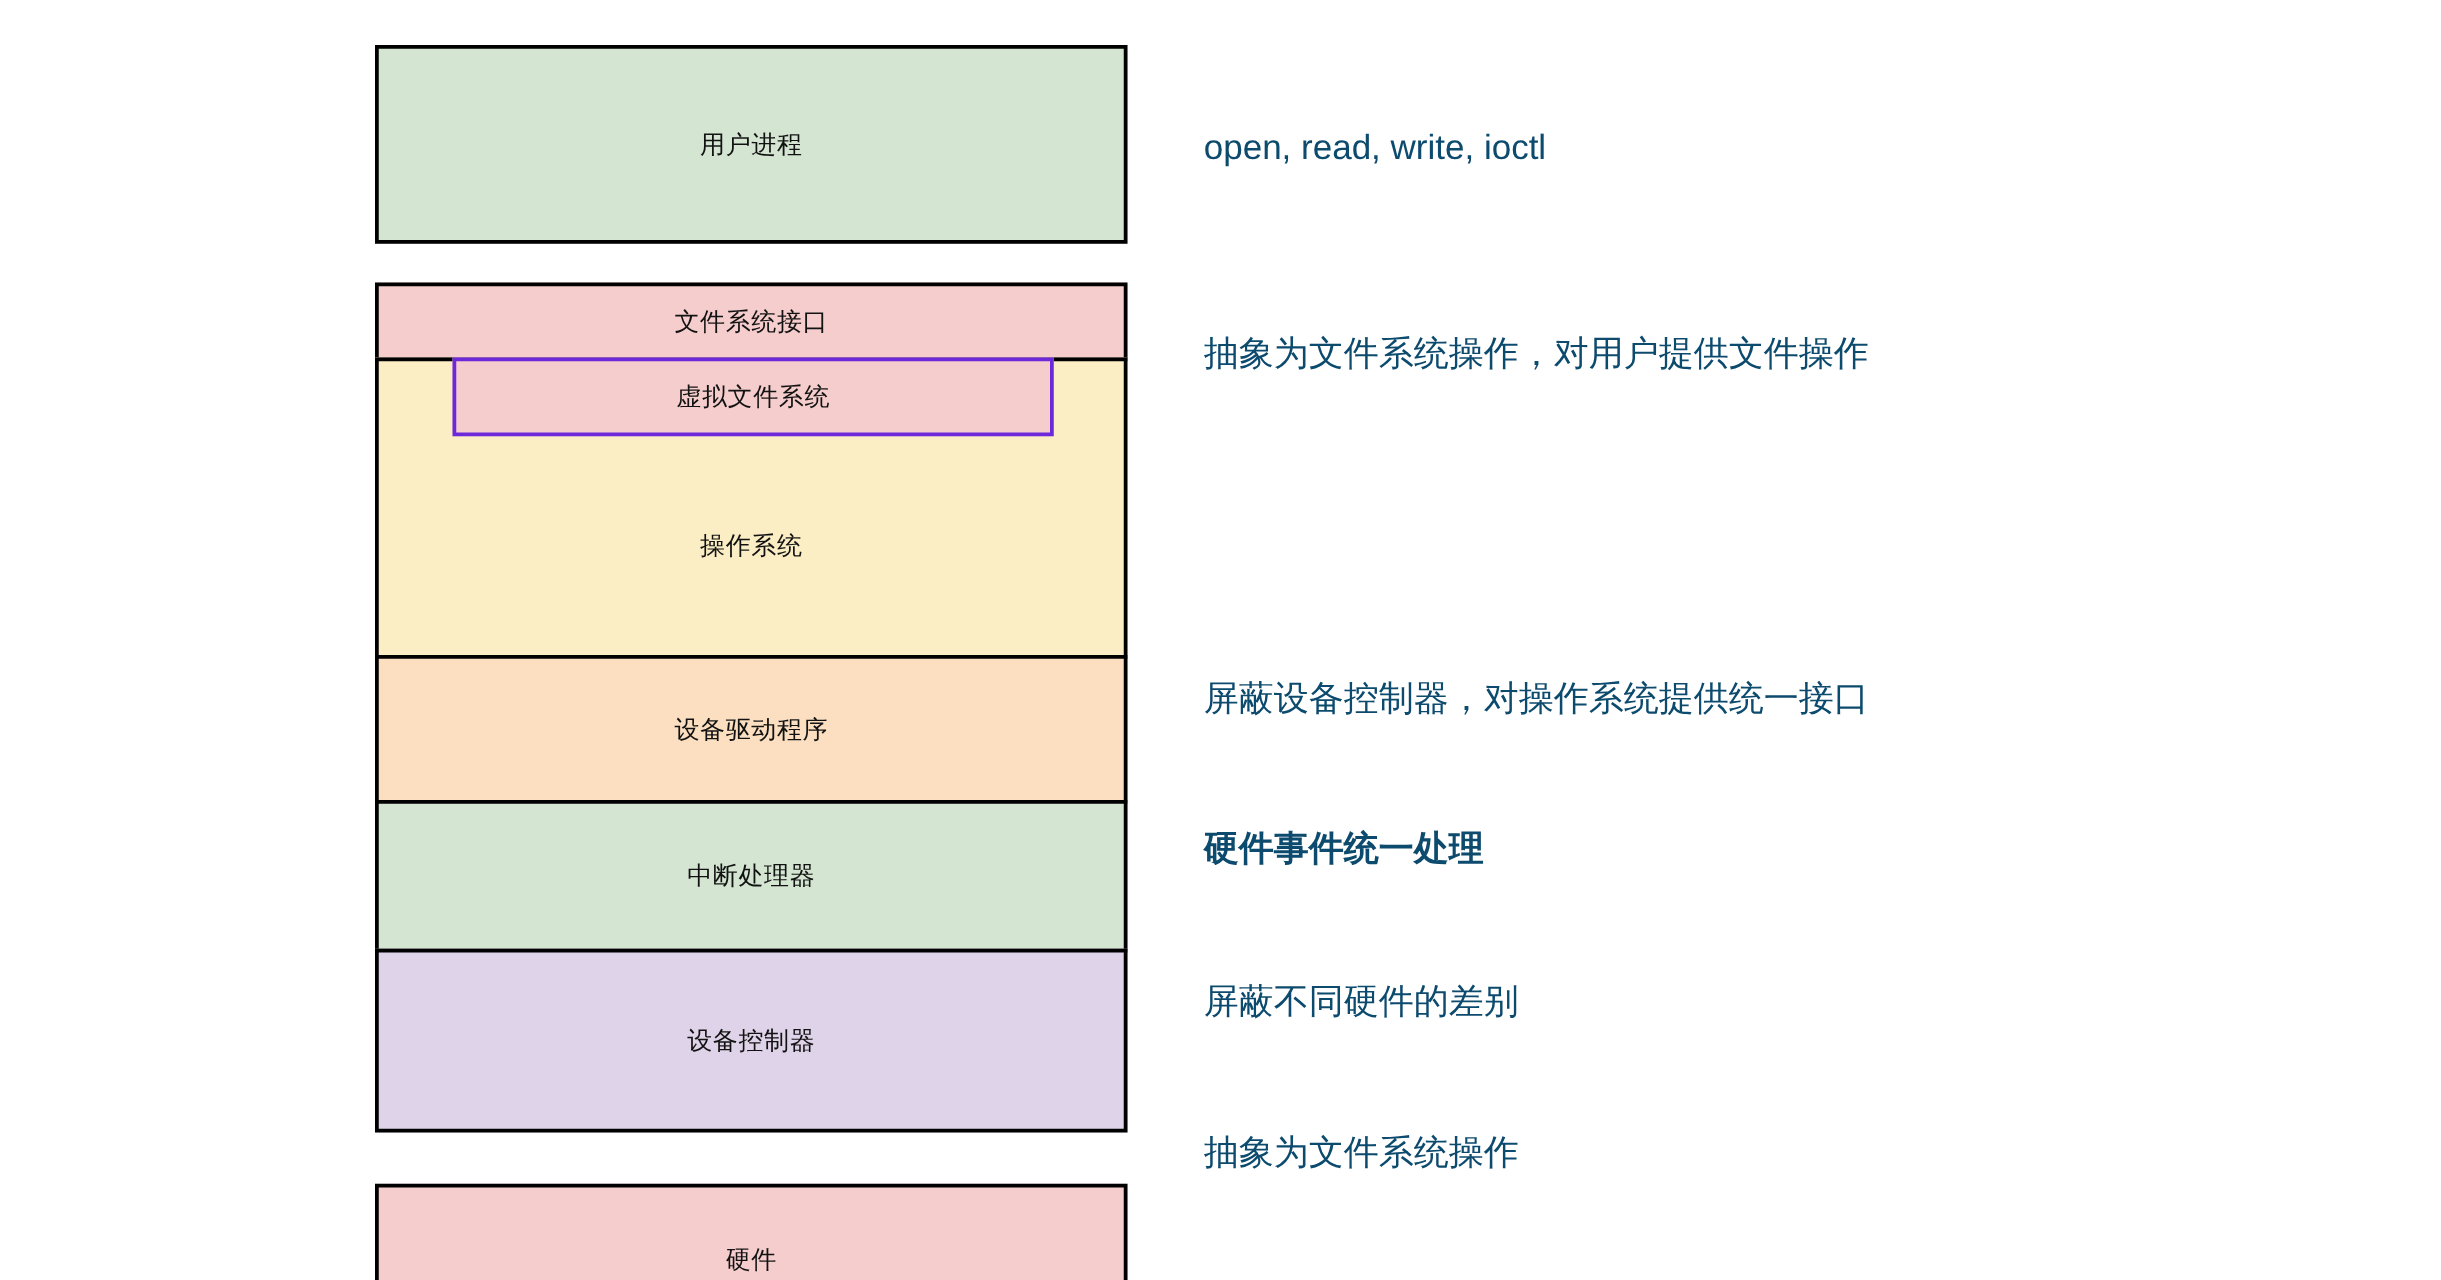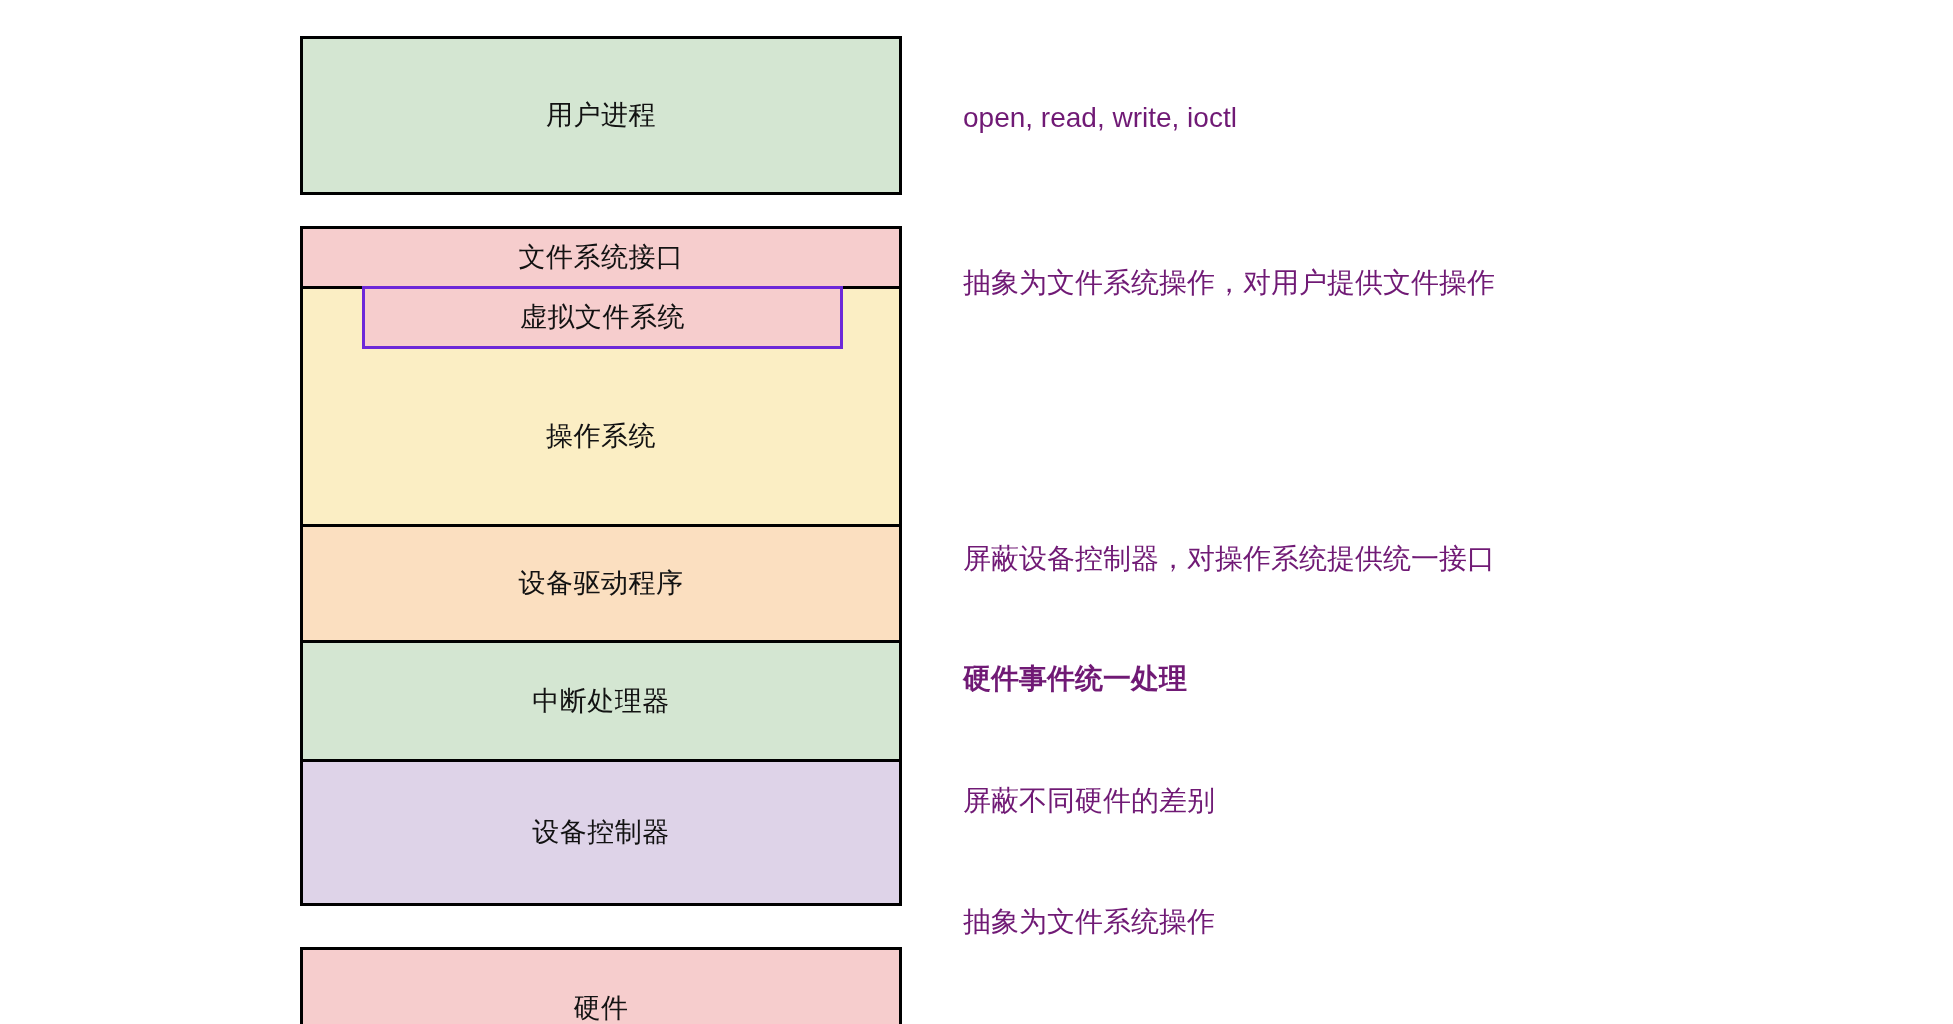--- a/index.html
+++ b/index.html
@@ -36,21 +36,21 @@
     box-sizing: border-box;
     border: 3px solid #000000;
     margin-top: -3px;          
     display: flex;
     align-items: center;
     justify-content: center;
   }
   .layer:first-child { margin-top: 0; }
 
   .layer-label {
-    font-size: 27px;
+    font-size: 20px;
     line-height: 1.2;
     letter-spacing: 0.5px;
     color: #121212;
     text-align: center;
     white-space: nowrap;
   }
 
   
   .layer-user      { height: 159px; background: #d4e6d2; }
   .layer-fsif      { height:  63px; background: #f6cdcd; margin-top: 31px; }
@@ -94,21 +94,21 @@
     left: 963px;
     top: 0;
     width: 960px;
     height: 1024px;
   }
   .annotation {
     position: absolute;
     left: 0;
     font-size: 28px;
     line-height: 1.25;
-    color: #701a75;
+    color: #0c4a6e;
     white-space: nowrap;
   }
   .ann-syscalls { top: 100px; }
   .ann-vfs      { top: 265px; }
   .ann-driver   { top: 541px; }
   .ann-irq      { top: 661px; font-weight: bold; }
   .ann-devctrl  { top: 783px; }
   .ann-hw       { top: 904px; }
 </style>
 </head>

